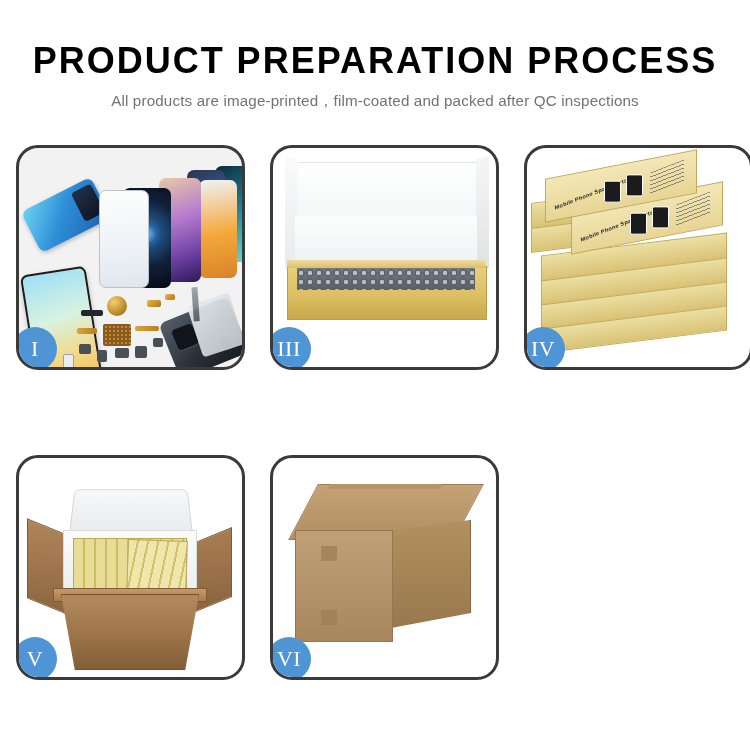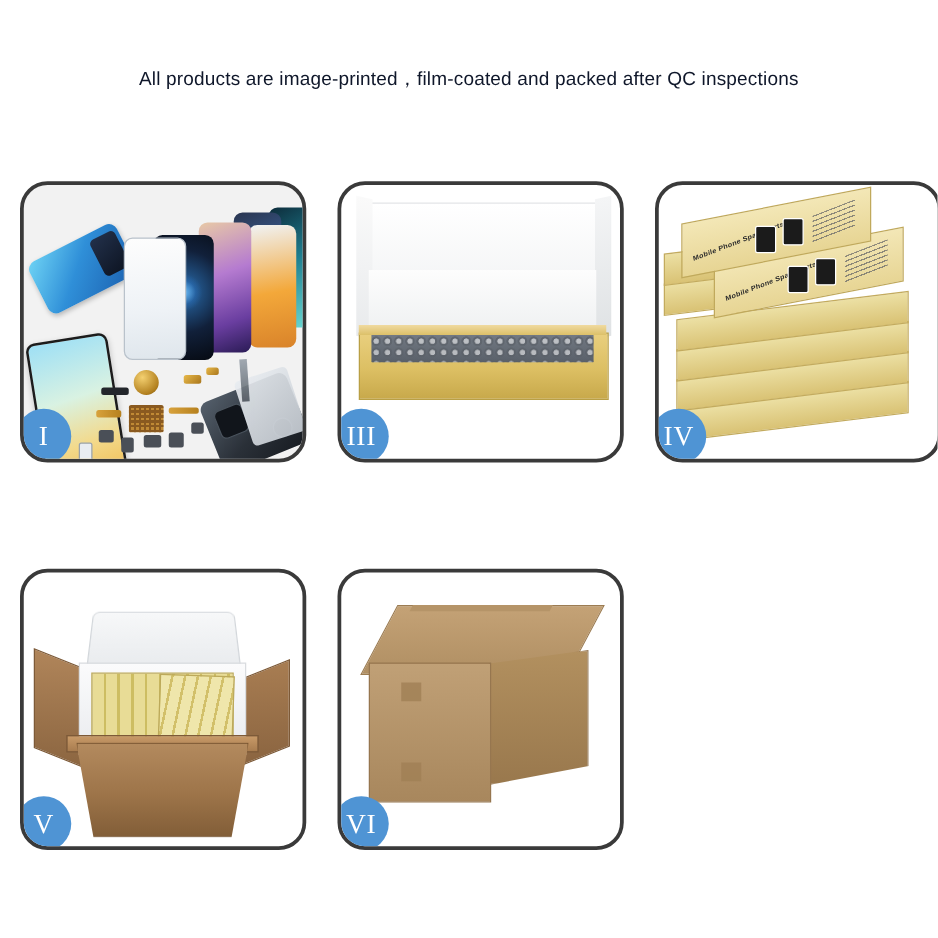--- a/index.html
+++ b/index.html
@@ -19,21 +19,21 @@
     font-weight:700;
     letter-spacing:2.0px;
     color:#000000;
     line-height:1.05;
     white-space:nowrap;
   }
   .subtitle{
     margin-top:11px;
     font-size:15.2px;
     font-weight:400;
-    color:#0f172a;
+    color:#737373;
     letter-spacing:0.15px;
     white-space:nowrap;
   }
 
   
   .grid{
     position:absolute;
     left:16px; top:145px;
     width:738px;
     display:grid;
@@ -338,20 +338,21 @@
   .p6 .tapeMark{
     position:absolute;width:16px;height:15px;background:#a08055;opacity:.8;
   }
 </style>
 </head>
 <body>
 
 <div class="page">
 
   <div class="header">
+    <div class="title">PRODUCT PREPARATION PROCESS</div>
     <div class="subtitle">All products are image-printed，film-coated and packed after QC inspections</div>
   </div>
 
   <div class="grid">
 
     <div class="panel tint p1">
       <div class="stage">
         <div class="scr s-blue"></div>
         <div class="scr s-teal"></div>
         <div class="scr s-grad"></div>

